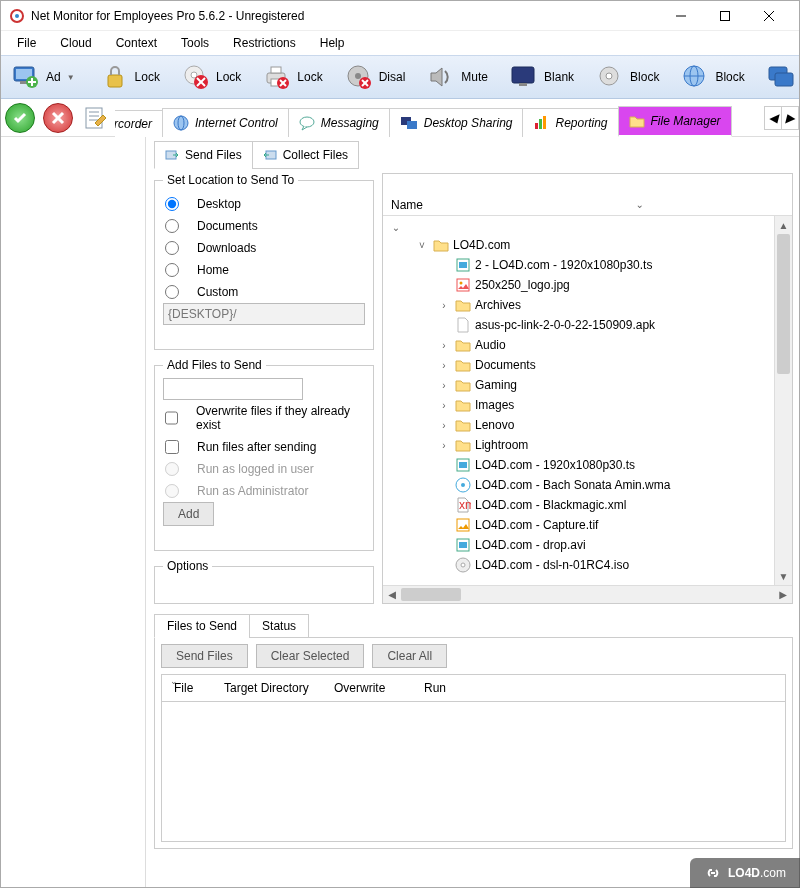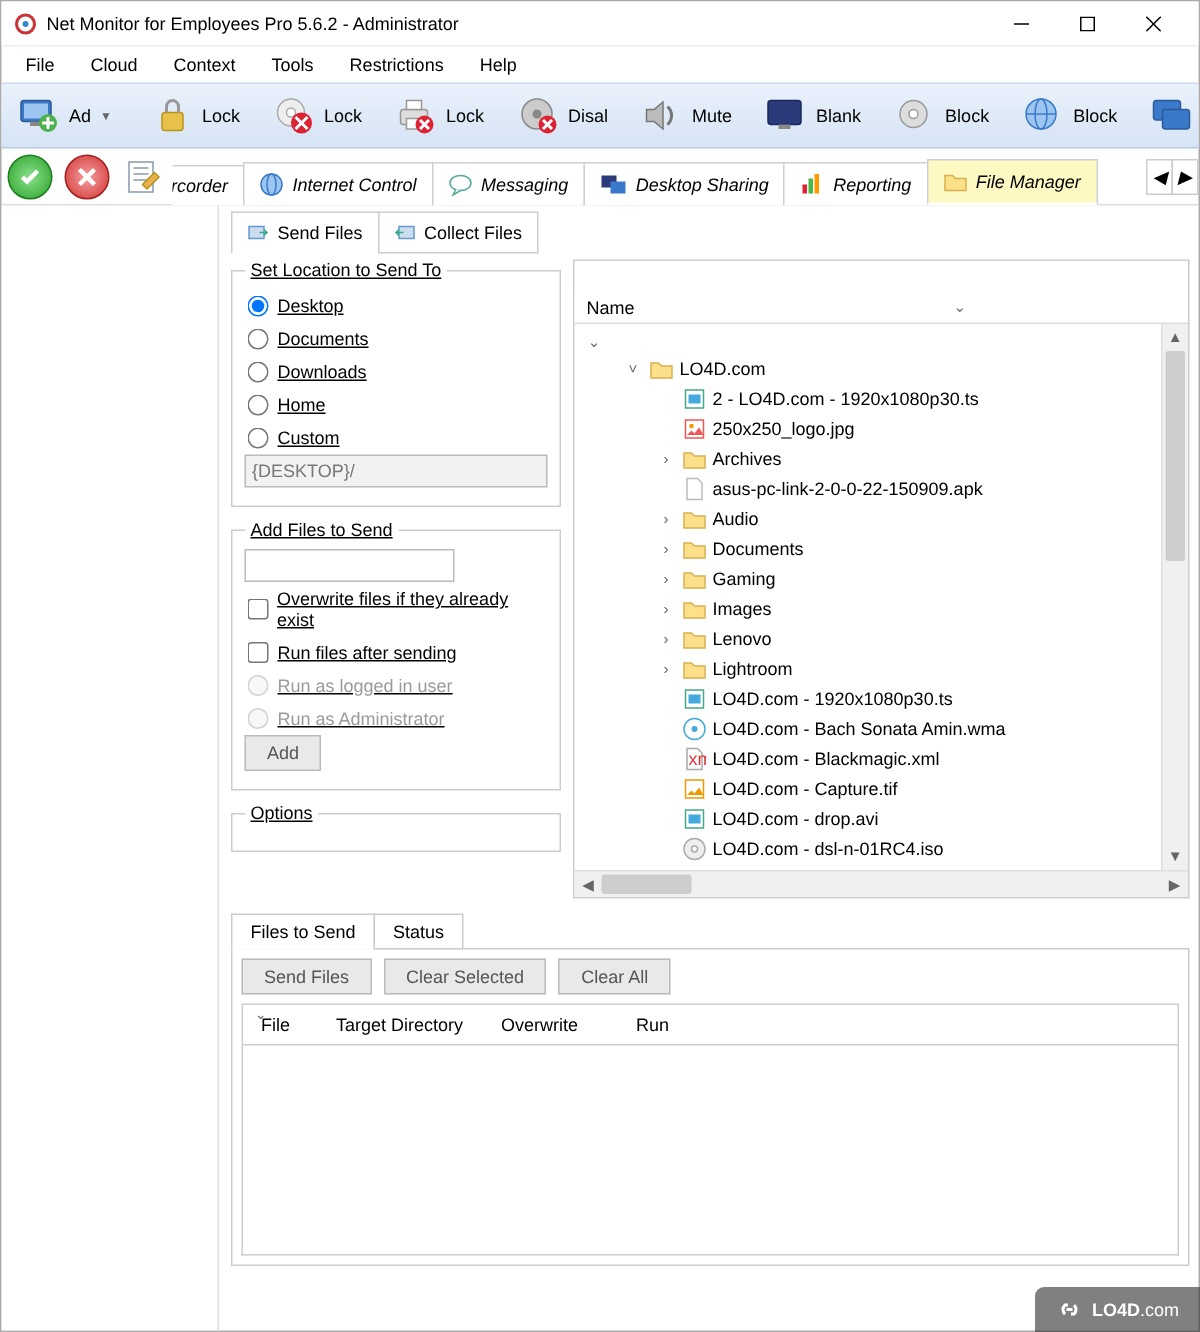--- a/index.html
+++ b/index.html
@@ -17,37 +17,37 @@
 .toolbar .divider { width: 1px; height: 34px; background: #b5c9e2; margin: 0 2px; }
 
 .row2 { display: flex; height: 38px; align-items: center; border-bottom: 1px solid #ddd; font-style: italic; }
 .row2 .circbtn { width: 30px; height: 30px; border-radius: 50%; margin: 4px; display: flex; align-items: center; justify-content: center; color: #fff; font-weight: bold; }
 .row2 .green { background: radial-gradient(#8be08b, #2aa22a); border: 1px solid #1d7d1d; }
 .row2 .red   { background: radial-gradient(#f5a0a0, #d23333); border: 1px solid #a32020; }
 .row2 .editbtn { width: 30px; height: 30px; margin: 4px; display: flex; align-items: center; justify-content: center; }
 .tabstrip { flex: 1; display: flex; align-items: flex-end; height: 38px; overflow: hidden; position: relative; }
 .tabstrip .tab { display: flex; align-items: center; gap: 6px; padding: 6px 10px; border: 1px solid #d0d0d0; border-bottom: none; background: #fff; margin-left: -1px; white-space: nowrap; }
 .tabstrip .tab.cut { border-left: none; padding-left: 0; }
-.tabstrip .tab.active { background: #fef9c3; border-bottom: 2px solid #fff; position: relative; z-index: 2; }
+.tabstrip .tab.active { background: #d946ef; border-bottom: 2px solid #fff; position: relative; z-index: 2; }
 .tabscroll { display: flex; }
 .tabscroll .ts { width: 18px; height: 24px; border: 1px solid #ccc; display: flex; align-items: center; justify-content: center; margin-left: -1px; }
 
 .content { flex: 1; display: flex; overflow: hidden; }
 .sidebar { width: 145px; border-right: 1px solid #ddd; background: #fff; }
 .mainarea { flex: 1; display: flex; flex-direction: column; padding: 4px 6px 8px 8px; overflow: hidden; }
 
 .subtabs { display: flex; height: 28px; }
 .subtabs .stab { display: flex; align-items: center; gap: 6px; padding: 4px 10px; border: 1px solid #ccc; background: #fff; margin-right: -1px; }
 .subtabs .stab.active { border-bottom-color: #fff; }
 
 .upper { display: flex; gap: 8px; margin-top: 4px; }
 .leftcol { width: 220px; display: flex; flex-direction: column; gap: 8px; }
-fieldset { border: 1px solid #ccc; padding: 6px 8px 12px 8px; text-decoration: underline; }
+fieldset { border: 1px solid #ccc; padding: 6px 8px 24px 8px; }
 fieldset legend { padding: 0 4px; color: #000; }
-.radio-row, .check-row { display: flex; align-items: center; gap: 6px; padding: 4px 2px; }
+.radio-row, .check-row { display: flex; align-items: center; gap: 18px; padding: 4px 2px; }
 .radio-row input, .check-row input { width: 14px; height: 14px; }
 .check-row.disabled, .radio-row.disabled { color: #9a9a9a; }
 input[type=text].txt, select.sel { border: 1px solid #bbb; padding: 3px 4px; background: #fff; width: 100%; }
 input[type=text].txt.disabled { background: #f2f2f2; color: #777; }
 .btn { border: 1px solid #bbb; background: #e9e9e9; padding: 4px 14px; color: #555; }
 .selwrap { display: flex; align-items: center; gap: 6px; }
 .sel { width: 80px; background: #eee; }
 
 .filepane { flex: 1; border: 1px solid #ccc; display: flex; flex-direction: column; min-width: 0; }
 .filehdr { height: 22px; border-bottom: 1px solid #ddd; display: flex; align-items: center; padding: 0 8px; gap: 8px; background: #fff; margin-top: 20px; }
@@ -87,21 +87,21 @@
 
 <div class="window">
 
   <div class="titlebar">
     <span class="app-icon">
       <svg width="16" height="16">
           <circle cx="8" cy="8" r="6" fill="#fff" stroke="#c33" stroke-width="2"></circle>
           <circle cx="8" cy="8" r="2" fill="#38c"></circle>
         </svg>
     </span>
-    <span class="title">Net Monitor for Employees Pro 5.6.2 - Administrator</span>
+    <span class="title">Net Monitor for Employees Pro 5.6.2 - Unregistered</span>
     <div class="winbtn">
         <svg width="10" height="10">
           <line x1="0" y1="5" x2="10" y2="5" stroke="#000"></line>
         </svg>
       </div>
     <div class="winbtn">
         <svg width="10" height="10">
           <rect x="0.5" y="0.5" width="9" height="9" fill="none" stroke="#000"></rect>
         </svg>
       </div>

